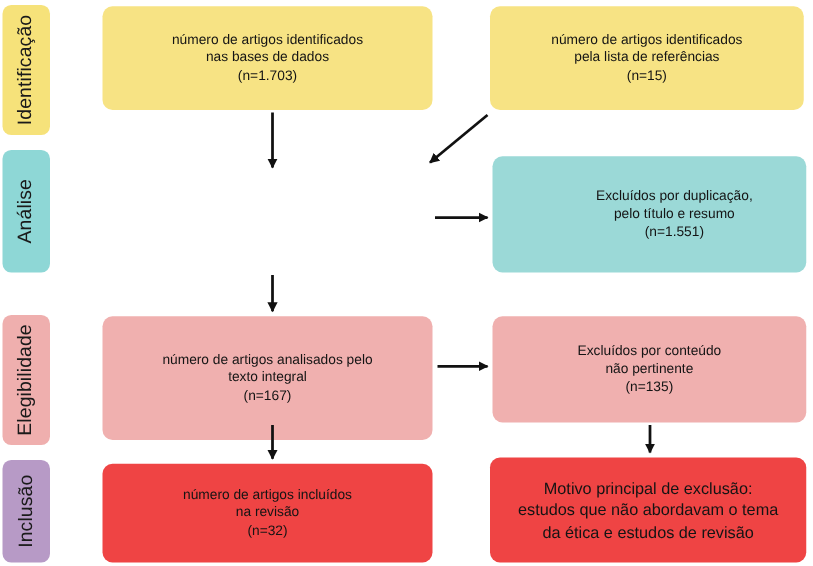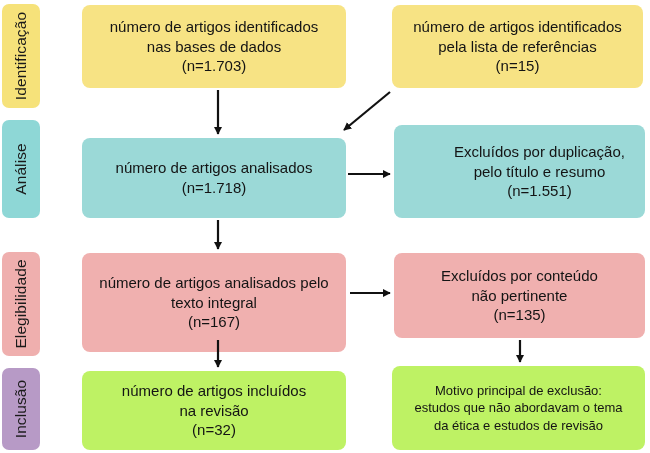--- a/index.html
+++ b/index.html
@@ -38,21 +38,21 @@
     position: absolute;
     border-radius: 8px;
     display: flex;
     align-items: center;
     justify-content: center;
     text-align: center;
     box-sizing: border-box;
     padding: 4px 8px;
   }
   .box .btext {
-    font-size: 15px;
+    font-size: 11px;
     line-height: 1.33;
     color: #141414;
     white-space: pre-line;
   }
   .box.small .btext { font-size: 13px; }
 
   
   .stage-ident  { top: 4px;   height: 104px; background: #f6e27a; }
   .stage-anal   { top: 120px; height: 98px;  background: #8ed7d6; }
   .stage-eleg   { top: 252px; height: 104px; background: #efafae; }
@@ -67,21 +67,21 @@
   .r2 { background: #9bd9d7; }
   .r2.left  { left: 82px;  top: 138px; width: 264px; height: 80px; }
   .r2.right { left: 394px; top: 125px; width: 251px; height: 93px; padding-left: 48px; }
 
   
   .r3 { background: #f0b0af; }
   .r3.left  { left: 82px;  top: 253px; width: 264px; height: 99px; }
   .r3.right { left: 394px; top: 253px; width: 251px; height: 85px; }
 
   
-  .r4 { background: #bef264; }
+  .r4 { background: #ef4444; }
   .r4.left  { left: 82px;  top: 371px; width: 264px; height: 79px; }
   .r4.right { left: 392px; top: 366px; width: 253px; height: 84px; }
 
   
   .conn {
     position: absolute;
     pointer-events: none;
   }
   .conn svg { display: block; overflow: visible; }
 </style>
@@ -107,24 +107,20 @@
     <span class="btext">número de artigos identificados
 nas bases de dados
 (n=1.703)</span>
   </div>
   <div class="box r1 right">
     <span class="btext">número de artigos identificados
 pela lista de referências
 (n=15)</span>
   </div>
 
-  <div class="box r2 left">
-    <span class="btext">número de artigos analisados
-(n=1.718)</span>
-  </div>
   <div class="box r2 right">
     <span class="btext">Excluídos por duplicação,
 pelo título e resumo
 (n=1.551)</span>
   </div>
 
   <div class="box r3 left">
     <span class="btext">número de artigos analisados pelo
 texto integral
 (n=167)</span>

